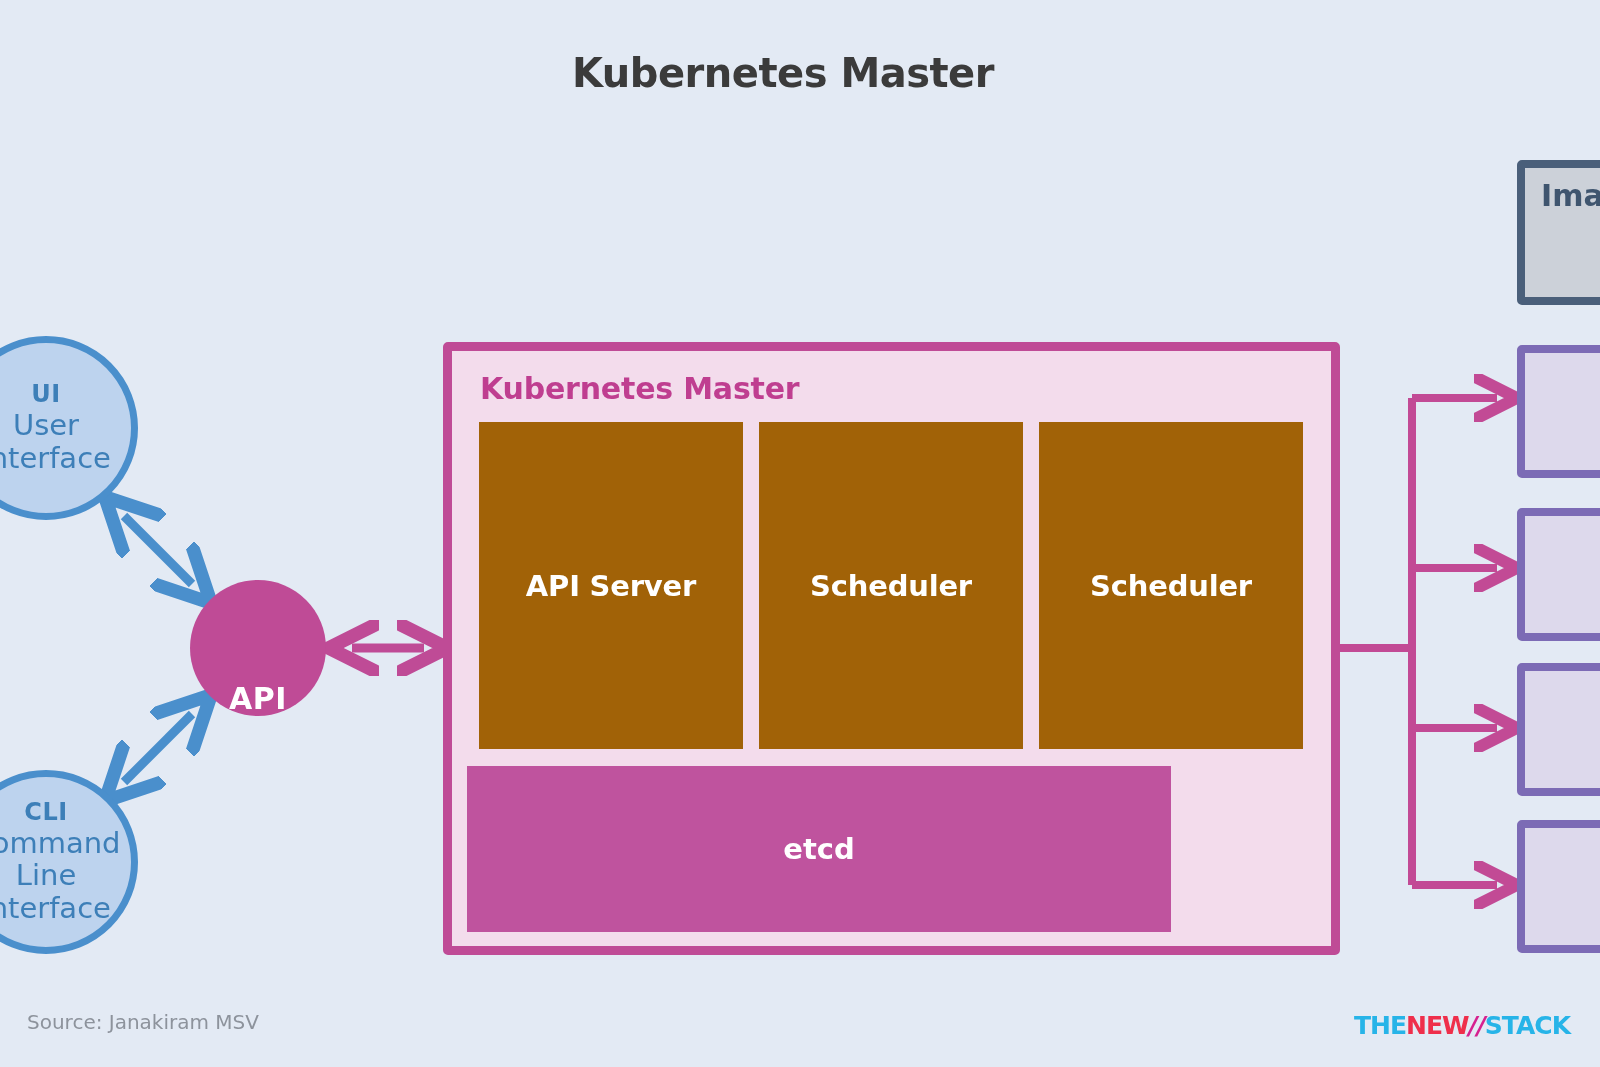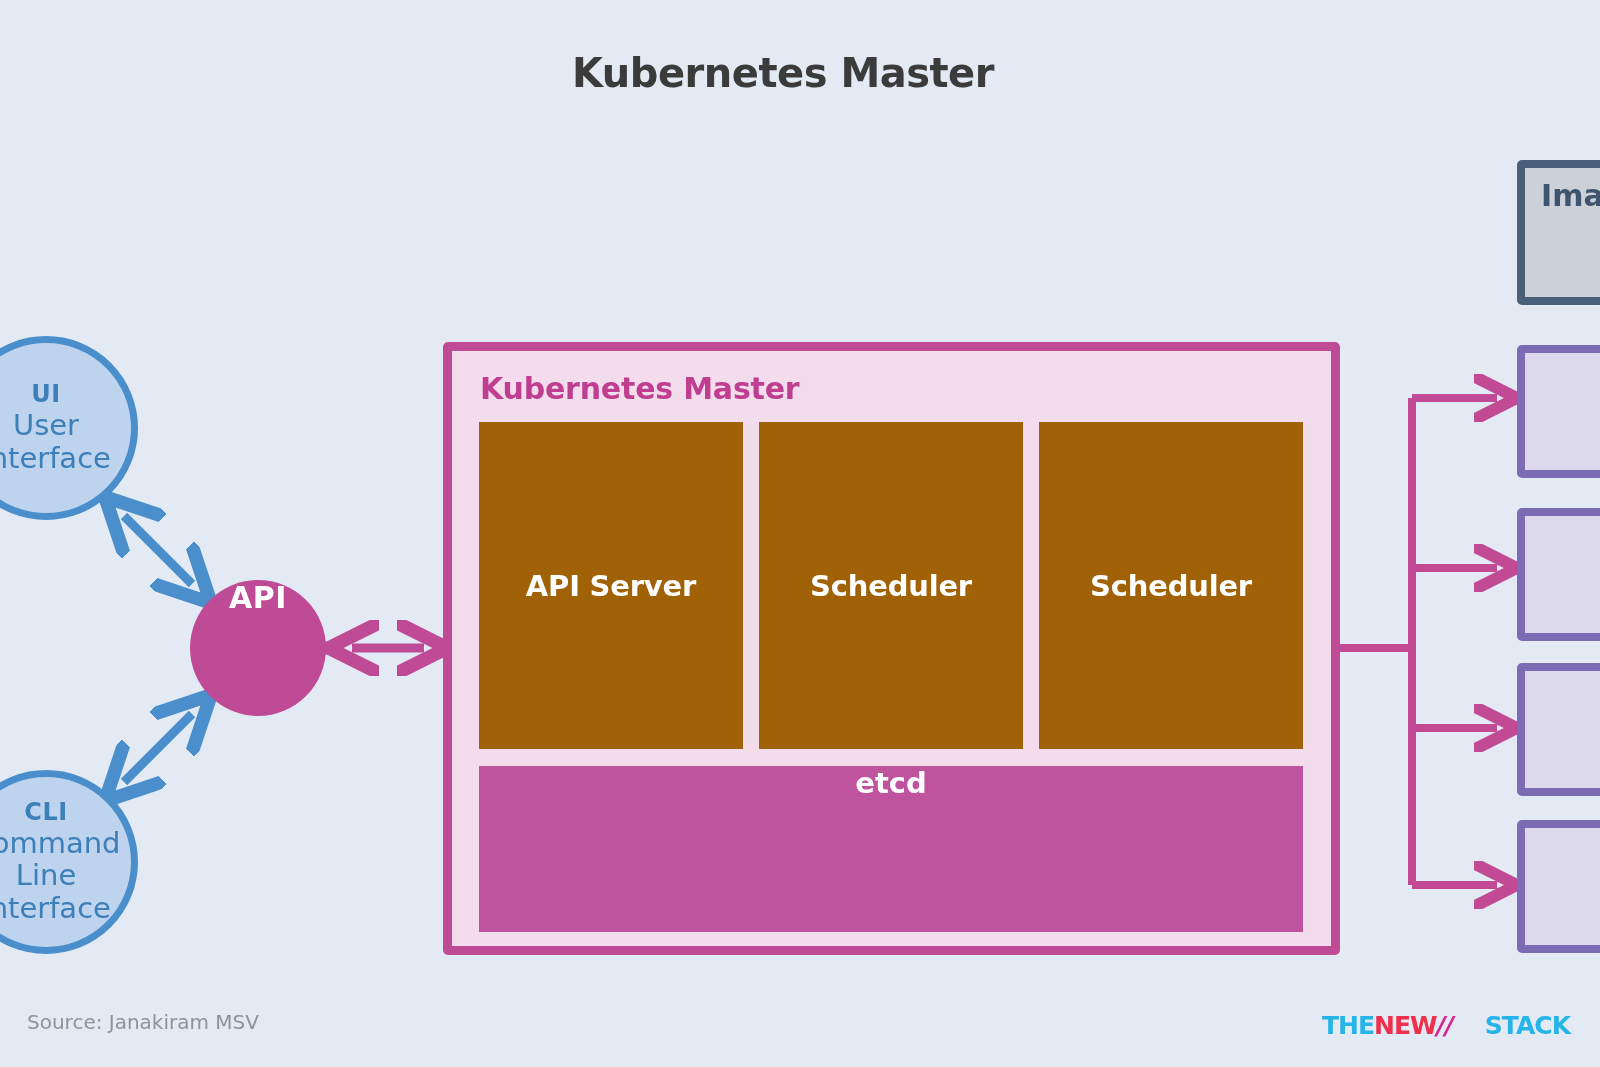--- a/index.html
+++ b/index.html
@@ -64,21 +64,21 @@
   
   #circle-api {
     position: absolute;
     left: 190px;
     top: 580px;
     width: 136px;
     height: 136px;
     border-radius: 50%;
     background: #bf4b96;
     display: flex;
-    align-items: flex-start;
+    align-items: flex-end;
     justify-content: center;
     color: #ffffff;
     font-size: 30px;
     font-weight: bold;
     font-family: "DejaVu Sans", sans-serif;
     letter-spacing: 0.5px;
   }
 
   
   .conn-layer {
@@ -128,26 +128,27 @@
     align-items: center;
     justify-content: center;
     color: #ffffff;
     font-size: 29px;
     font-weight: bold;
     font-family: "DejaVu Sans", sans-serif;
     letter-spacing: -0.2px;
   }
   #etcd-box {
     position: absolute;
-    left: 27px;
+    left: 15px;
     top: 415px;
-    width: 824px;
+    width: 704px;
     height: 166px;
     background: #bf539e;
     display: flex;
+    align-items: center;
     justify-content: center;
     color: #ffffff;
     font-size: 29px;
     font-weight: bold;
     font-family: "DejaVu Sans", sans-serif;
   }
 
   
   #registry-box {
     position: absolute;
@@ -197,21 +198,21 @@
     top: 1011px;
     font-size: 25px;
     font-weight: bold;
     font-family: "DejaVu Sans", sans-serif;
     letter-spacing: -1px;
     white-space: nowrap;
   }
   .logo-the   { color: #27b4e8; margin-top: 16px; }
   .logo-new   { color: #ef2f4b; margin-top: 28px; }
   .logo-slash { color: #d6218f; font-style: italic; }
-  .logo-stack { color: #27b4e8; margin-left: 32px; }
+  .logo-stack { color: #27b4e8; }
 </style>
 </head>
 <body>
 
 <div id="canvas">
 
   <div id="page-title">Kubernetes Master</div>
 
   <svg class="conn-layer" viewBox="0 0 1600 1067" width="1600" height="1067" aria-hidden="true">
     <defs>

